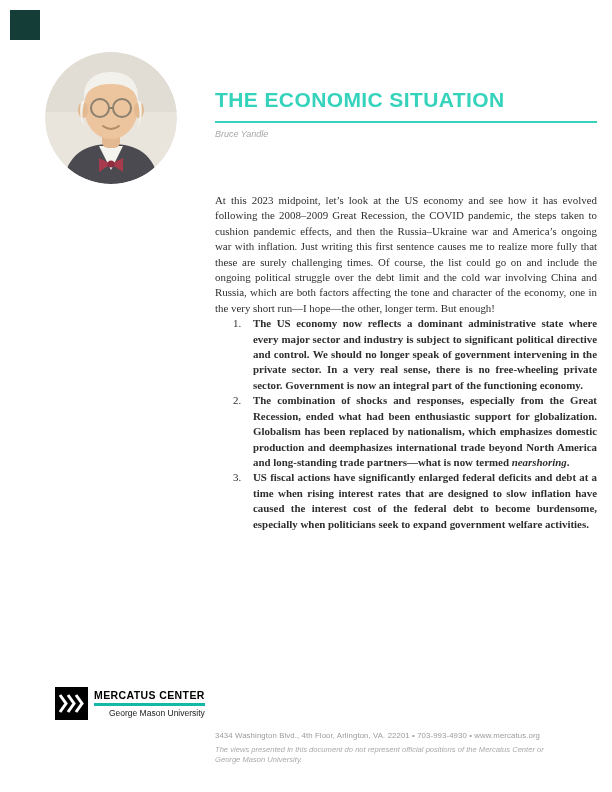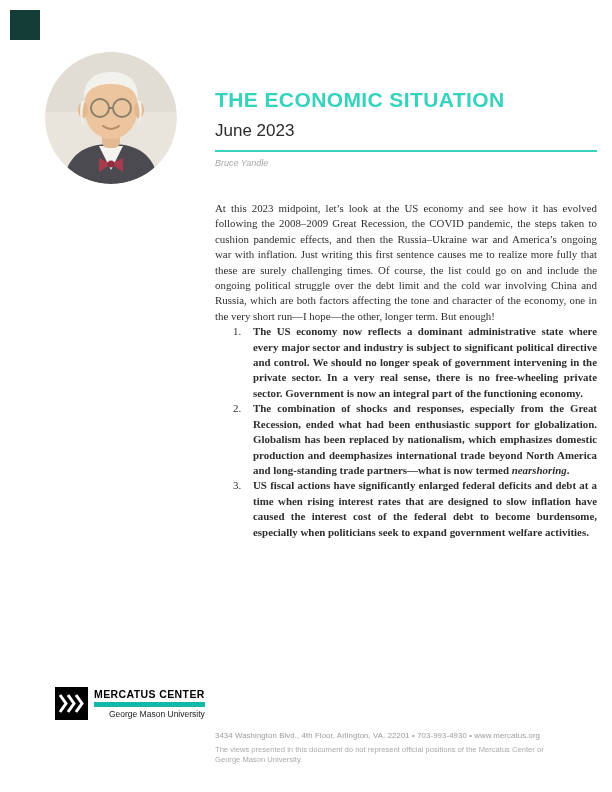--- a/index.html
+++ b/index.html
@@ -53,21 +53,21 @@
   }
   .doc-author {
     font-family: "Liberation Sans", sans-serif;
     font-style: italic;
     font-size: 9px;
     color: #a8a8a8;
     margin-top: 6px;
   }
   .body-text {
     position: absolute;
-    left: 215px; top: 201px;
+    left: 215px; top: 193px;
     width: 382px;
     font-size: 10.9px;
     line-height: 15.4px;
     color: #2e2e2e;
     text-align: justify;
   }
   .para-indent { text-indent: 18px; }
   .num-list { margin-top: 0; }
   .num-item {
     display: flex;
@@ -96,21 +96,21 @@
   .logo-text {
     font-family: "Liberation Sans", sans-serif;
     margin-left: 6px;
   }
   .logo-title {
     font-weight: bold;
     font-size: 10.5px;
     letter-spacing: 0.4px;
     color: #000000;
     padding-bottom: 2px;
-    border-bottom: 5px solid #14b8a6;
+    border-bottom: 3px solid #14b8a6;
   }
   .logo-subtitle {
     font-size: 8.5px;
     color: #1a1a1a;
     padding-top: 2px;
     text-align: right;
   }
   .footer-text {
     position: absolute;
     left: 215px; top: 688px;
@@ -118,20 +118,21 @@
     font-family: "Liberation Sans", sans-serif;
   }
   .footer-contact {
     font-size: 7.8px;
     color: #9b9b9b;
     letter-spacing: 0.1px;
     margin-top: 43px;
   }
   .footer-disclaimer {
     font-size: 7.6px;
+    font-style: italic;
     color: #aaaaaa;
     margin-top: 5px;
     max-width: 330px;
     line-height: 10px;
   }
 </style>
 </head>
 <body>
 
 <div class="page">
@@ -172,21 +173,20 @@
 
         <path d="M66 112 L54 106 L54 120 Z" fill="#a83a4d"></path>
         <path d="M66 112 L78 106 L78 120 Z" fill="#a83a4d"></path>
         <circle cx="66" cy="112" r="3.5" fill="#8e2e40"></circle>
       </g>
     </svg>
   </div>
 
   <div class="header">
     <div class="doc-title">THE ECONOMIC SITUATION</div>
-    <div class="doc-date">June 2023</div>
     <hr class="accent-rule">
     <div class="doc-author">Bruce Yandle</div>
   </div>
 
   <div class="body-text">
     <p>At this 2023 midpoint, let’s look at the US economy and see how it has evolved following the 2008–2009 Great Recession, the COVID pandemic, the steps taken to cushion pandemic effects, and then the Russia–Ukraine war and America’s ongoing war with inflation. Just writing this first sentence causes me to realize more fully that these are surely challenging times. Of course, the list could go on and include the ongoing political struggle over the debt limit and the cold war involving China and Russia, which are both factors affecting the tone and character of the economy, one in the very short run—I hope—the other, longer term. But enough!</p>
     <div class="num-list">
       <div class="num-item">
         <span class="num">1.</span>
         <span class="item-text">The US economy now reflects a dominant administrative state where every major sector and industry is subject to significant political directive and control. We should no longer speak of government intervening in the private sector. In a very real sense, there is no free-wheeling private sector. Government is now an integral part of the functioning economy.</span>

